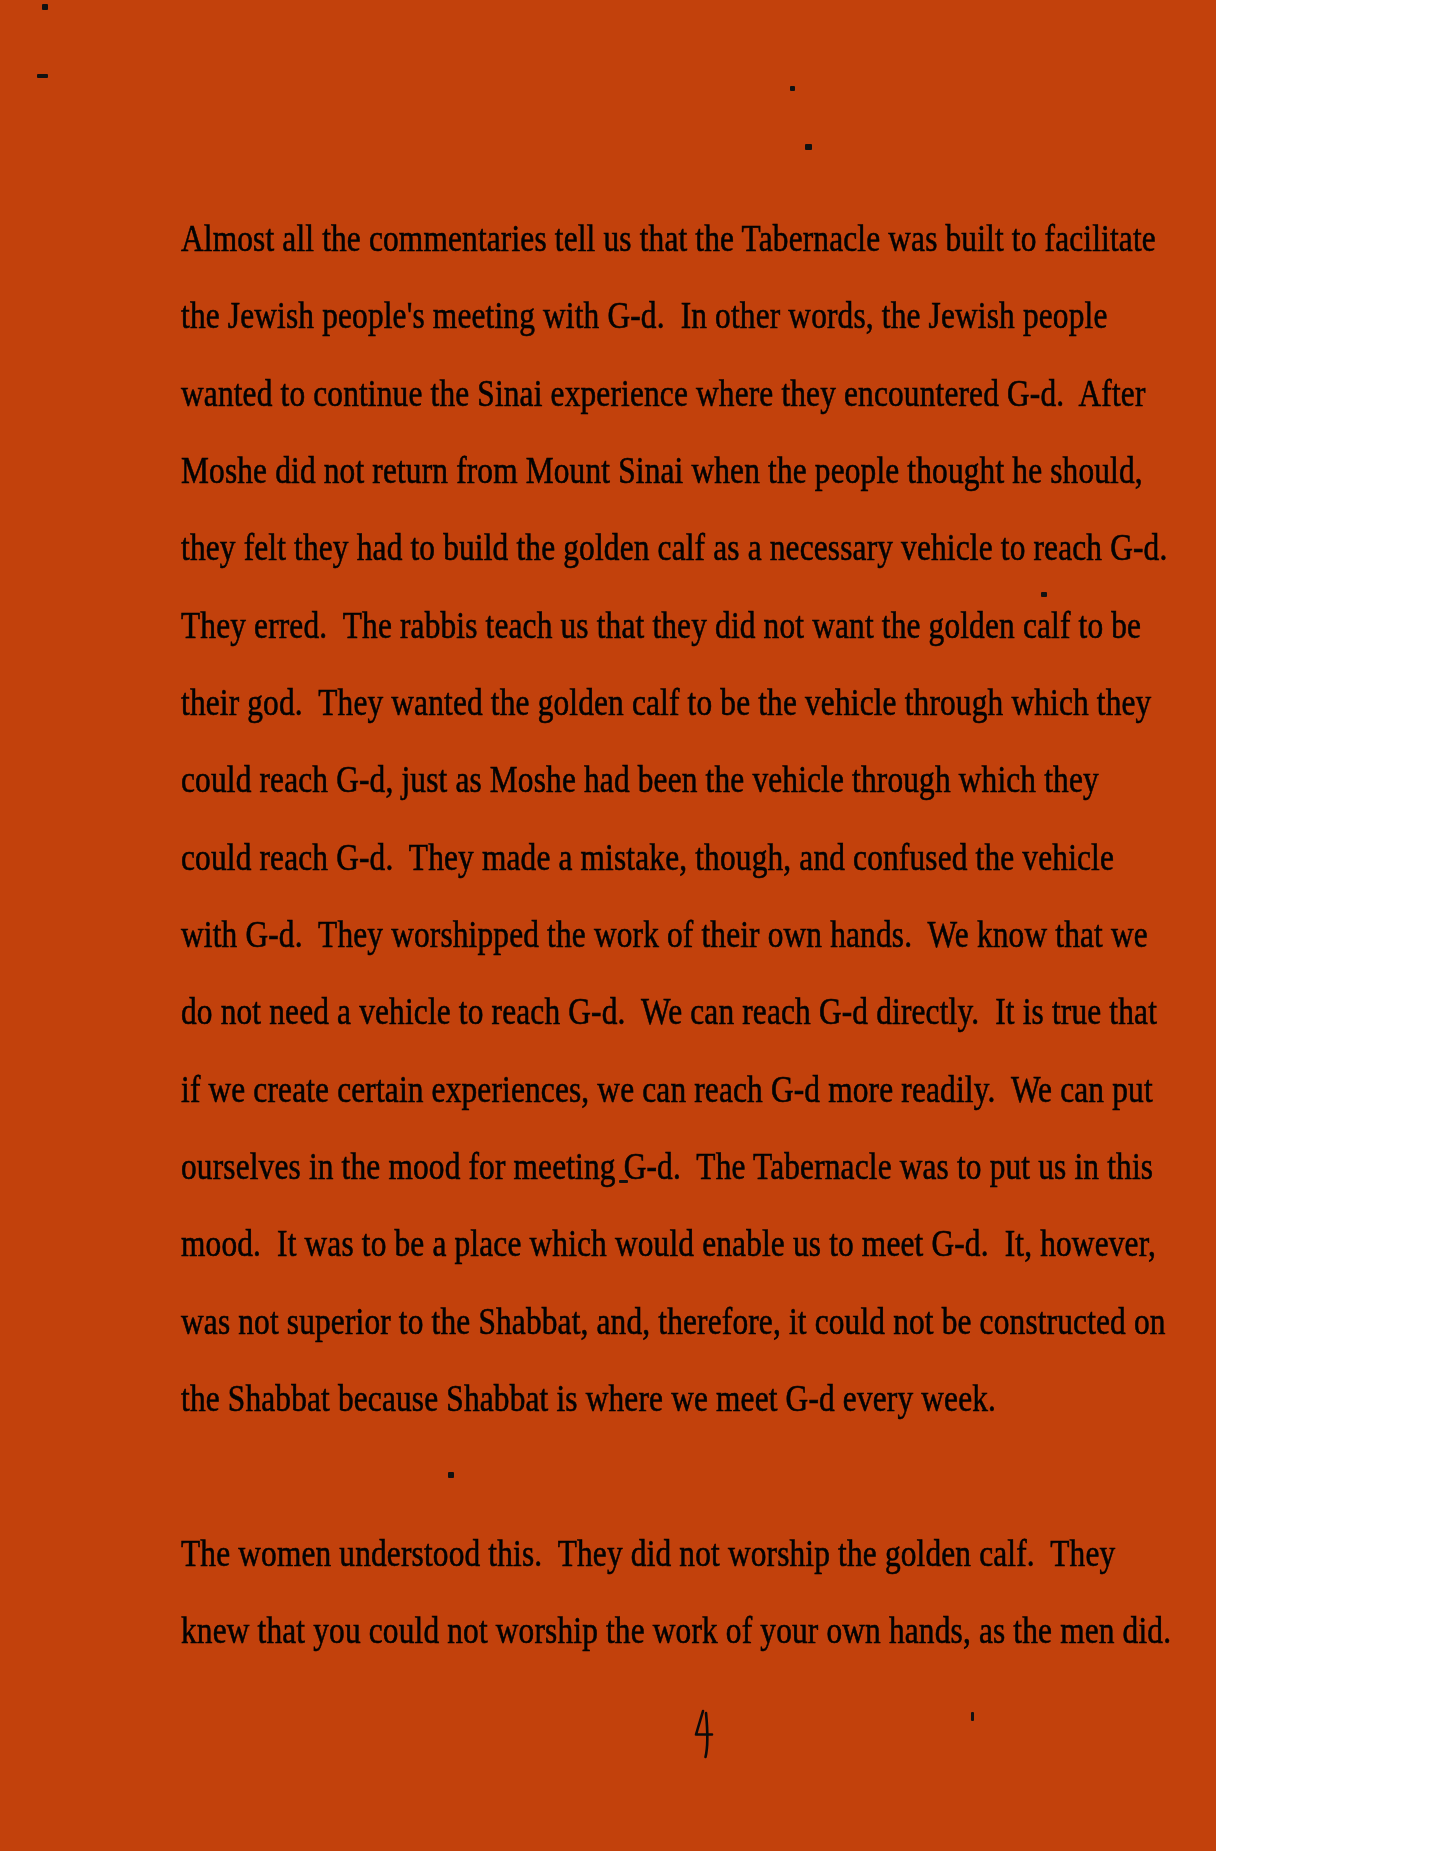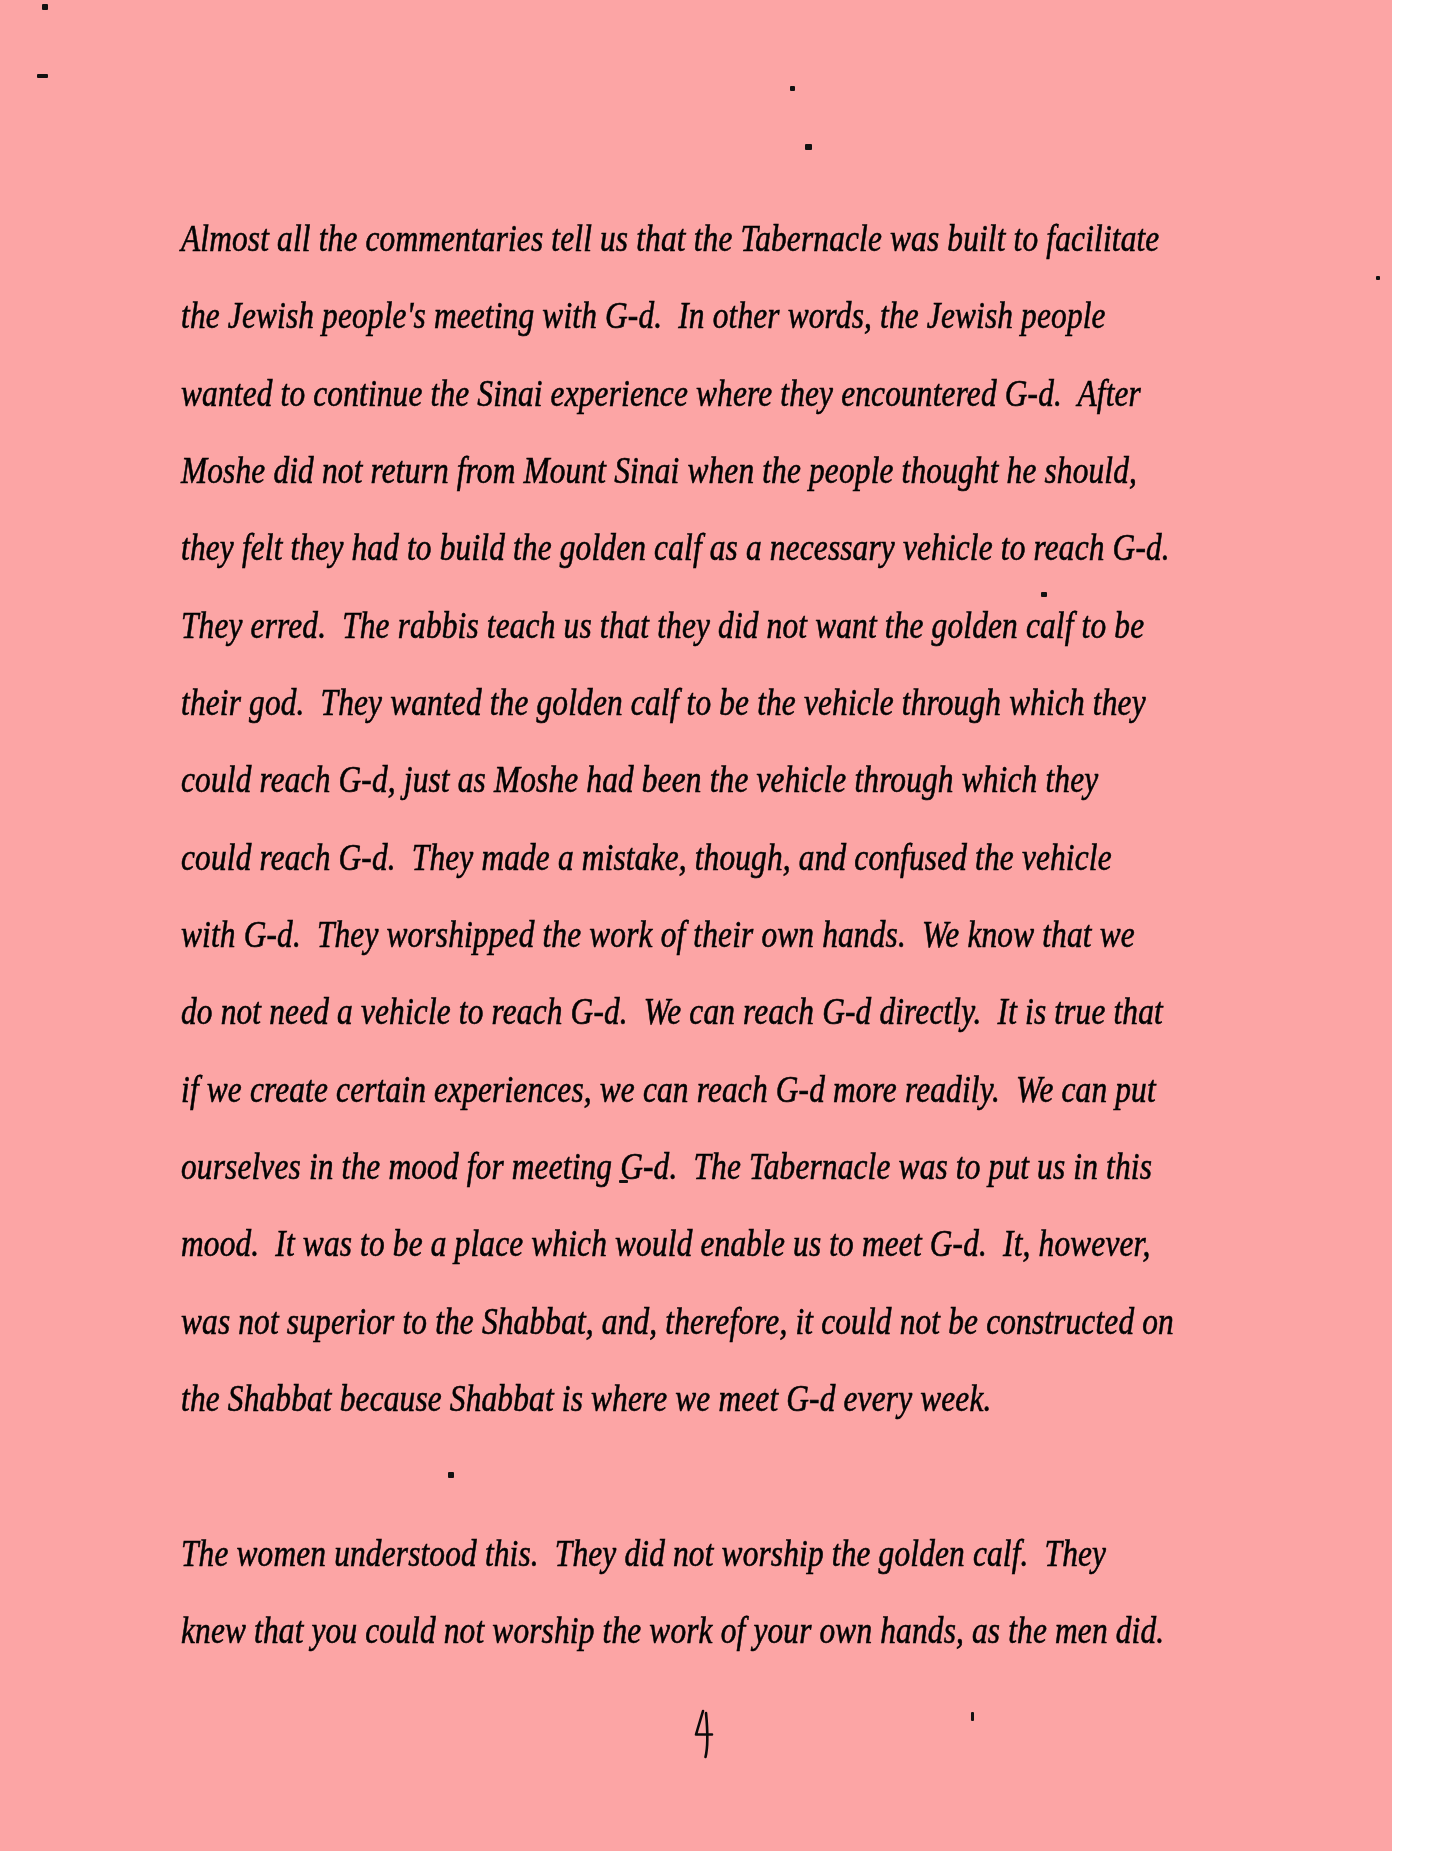--- a/index.html
+++ b/index.html
@@ -2,26 +2,25 @@
 <html><head>
 <meta charset="utf-8">
 <style>
   html, body {
     margin: 0;
     padding: 0;
     background: #ffffff;
   }
   #page {
     position: relative;
-    width: 1392px;
+    width: 1216px;
     height: 1851px;
-    background: #fca5a5;
+    background: #c2410c;
     overflow: hidden;
     font-family: "Liberation Serif", serif;
-    font-style: italic;
   }
   .text-line {
     position: absolute;
     left: 181px;
     font-size: 38px;
     line-height: 1;
     color: #030303;
     white-space: pre;
     transform: scaleX(0.825);
     transform-origin: 0 0;

